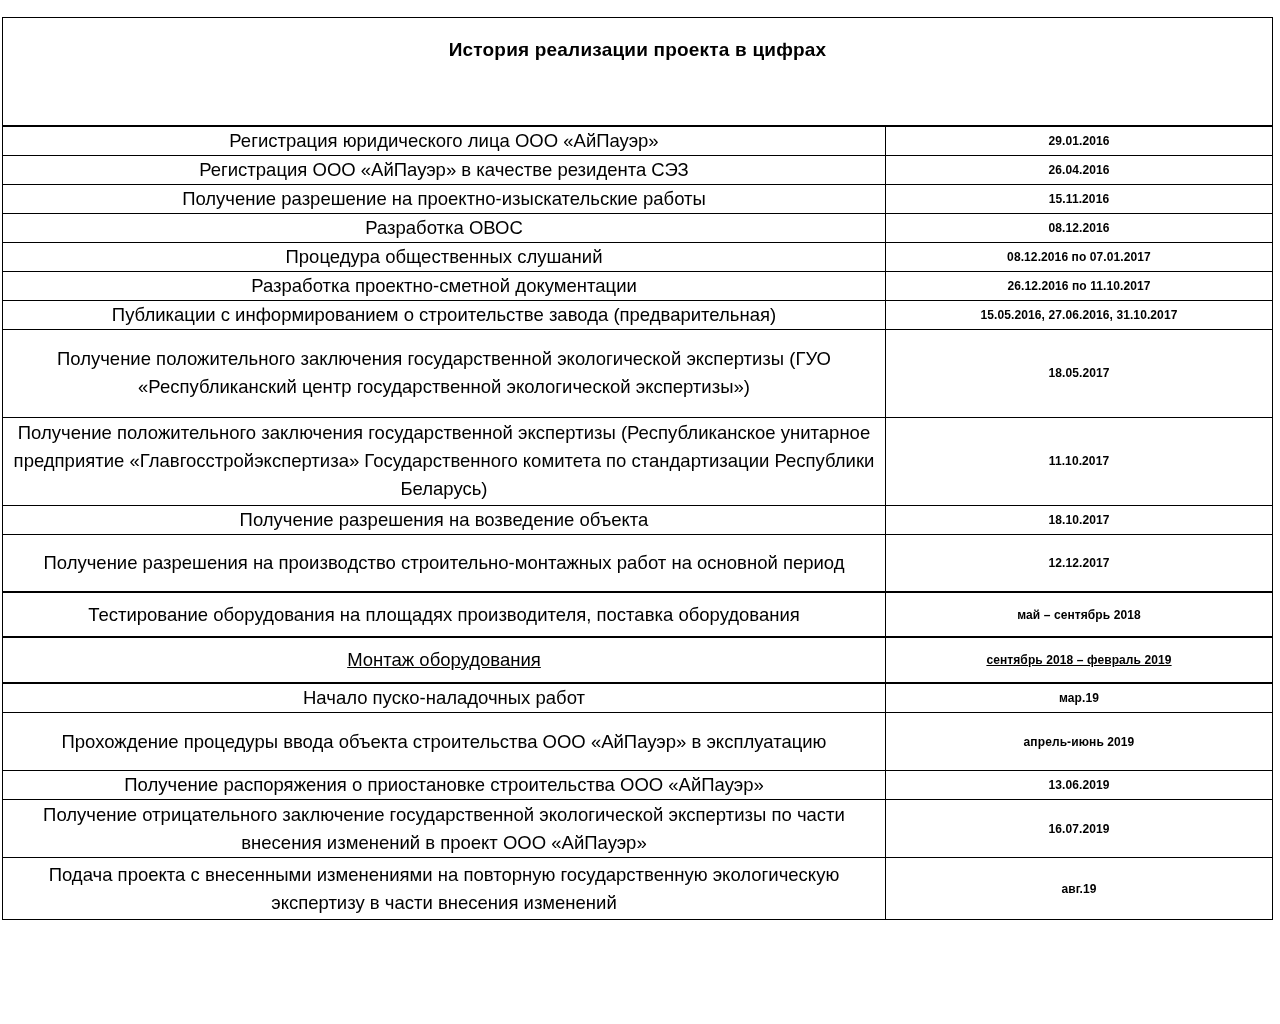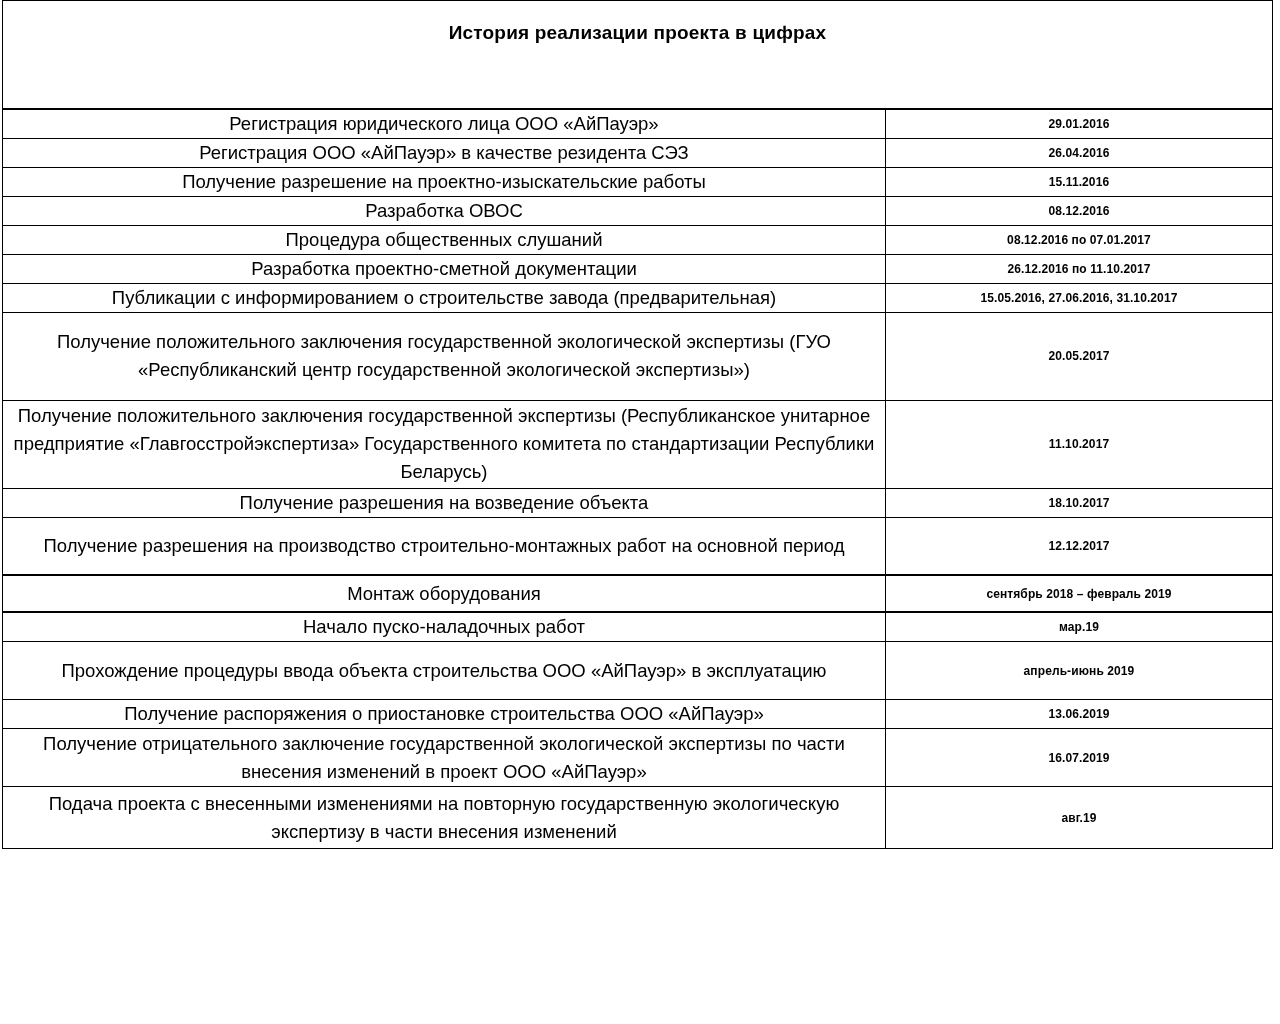--- a/index.html
+++ b/index.html
@@ -20,21 +20,21 @@
     position: relative;
     width: 1280px;
     height: 1024px;
     box-sizing: border-box;
   }
 
   table.grid {
     border-collapse: collapse;
     table-layout: fixed;
     width: 1270px;
-    margin: 0 0 0 2px;
+    margin: 17px 0 0 2px;
   }
 
   table.grid td {
     border: 1px solid #000000;
     padding: 0;
     vertical-align: middle;
     box-sizing: border-box;
   }
 
   col.c-label { width: 883px; }
@@ -71,21 +71,21 @@
     font-weight: bold;
     line-height: 26px;
     letter-spacing: 0.1px;
   }
 
   
   tr.r-h1 td { height: 29px; }
   tr.r-h3 td { height: 88px; }
   tr.r-h2 td { height: 58px; }
   tr.r-pad td { height: 45px; }
-  tr.r-pad2 td { height: 37px; }
+  tr.r-pad2 td { height: 46px; text-decoration: underline; }
   tr.r-last td { height: 62px; }
 
   tr.r-pad .label-cell,
   tr.r-pad2 .label-cell { line-height: 28px; }
 
   
   tr.sep-top td { border-top-width: 2px; }
   tr.sep-bottom td { border-bottom-width: 2px; }
 </style>
 </head>
@@ -137,39 +137,43 @@
         <td class="value-cell">26.12.2016 по 11.10.2017</td>
       </tr>
 
       <tr class="r-h1">
         <td class="label-cell">Публикации с информированием о строительстве завода (предварительная)</td>
         <td class="value-cell">15.05.2016, 27.06.2016, 31.10.2017</td>
       </tr>
 
       <tr class="r-h3">
         <td class="label-cell">Получение положительного заключения государственной экологической экспертизы (ГУО «Республиканский центр государственной экологической экспертизы»)</td>
-        <td class="value-cell">20.05.2017</td>
+        <td class="value-cell">18.05.2017</td>
       </tr>
 
       <tr class="r-h3">
         <td class="label-cell">Получение положительного заключения государственной экспертизы (Республиканское унитарное предприятие «Главгосстройэкспертиза» Государственного комитета по стандартизации Республики Беларусь)</td>
         <td class="value-cell">11.10.2017</td>
       </tr>
 
       <tr class="r-h1">
         <td class="label-cell">Получение разрешения на возведение объекта</td>
         <td class="value-cell">18.10.2017</td>
       </tr>
 
 
       <tr class="r-h2 sep-bottom">
         <td class="label-cell">Получение разрешения на производство строительно-монтажных работ на основной период</td>
         <td class="value-cell">12.12.2017</td>
       </tr>
 
+      <tr class="r-pad sep-bottom">
+        <td class="label-cell">Тестирование оборудования на площадях производителя, поставка оборудования</td>
+        <td class="value-cell">май – сентябрь 2018</td>
+      </tr>
 
       <tr class="r-pad2 sep-bottom">
         <td class="label-cell">Монтаж оборудования</td>
         <td class="value-cell">сентябрь 2018 – февраль 2019</td>
       </tr>
 
       <tr class="r-h1">
         <td class="label-cell">Начало пуско-наладочных работ</td>
         <td class="value-cell">мар.19</td>
       </tr>

